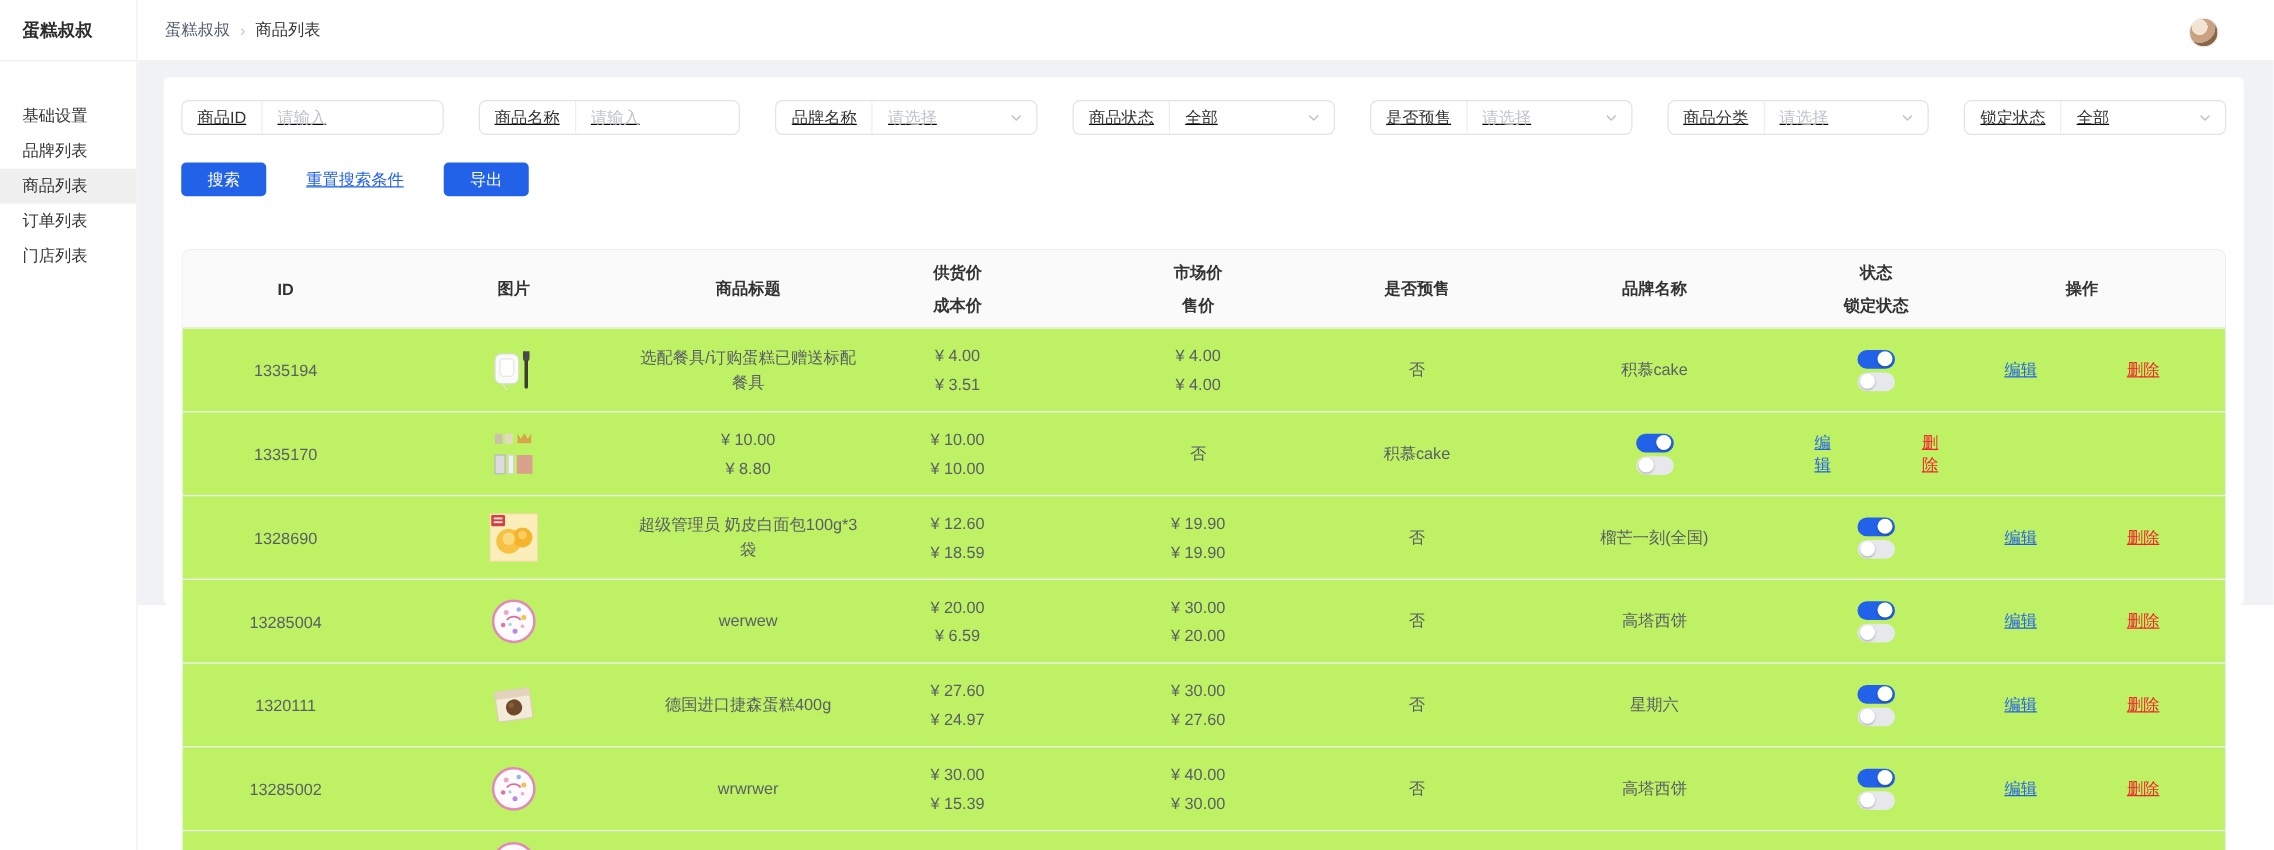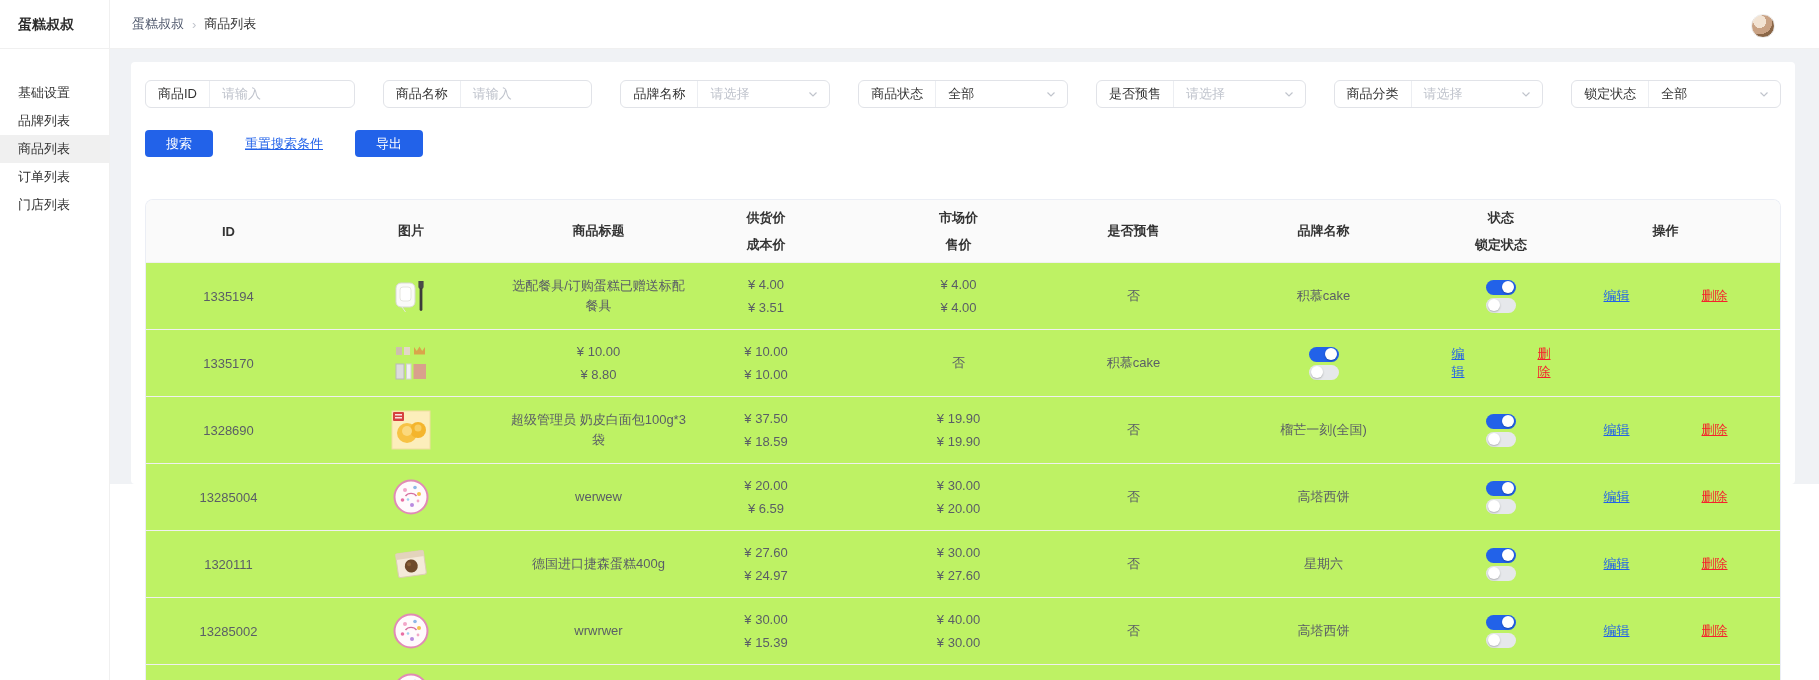--- a/index.html
+++ b/index.html
@@ -31,21 +31,21 @@
     background:radial-gradient(circle at 35% 30%, #f2e3d3 0 30%, #c9a284 31% 60%, #8a6647 61% 100%);
     border:1px solid #eee; cursor:pointer; }
   .username { font-size:13px; color:#333; cursor:pointer; margin-left:-4px; }
 
   
   .main { position:absolute; left:110px; top:49px; right:0; bottom:0; background:#f0f2f5;
     padding:13px 24px 0 21px; }
   .card { background:#fff; border-radius:4px; height:100%; padding:18px 14px 0 14px; }
 
   
-  .filters { display:flex; gap:28px; }
+  .filters { display:flex; gap:28px;text-decoration:underline; }
   .fgroup { flex:1; height:28px; border:1px solid #e1e3e8; border-radius:6px; background:#fff;
     display:flex; align-items:center; overflow:hidden; cursor:pointer; }
   .flabel { flex:0 0 auto; min-width:64px; padding:0 12px; font-size:13px; color:#333;
     border-right:1px solid #eceef2; line-height:26px; white-space:nowrap; }
   .fvalue { flex:1; padding:0 10px 0 12px; font-size:13px; color:#333; white-space:nowrap;
     overflow:hidden; }
   .fvalue.muted { color:#bfc3cc; }
   .fchev { flex:0 0 auto; margin-right:10px; }
 
   
@@ -300,21 +300,21 @@
                 <circle cx="27" cy="18" r="3.5" fill="#f8ce62"></circle>
               <rect x="2" y="2" width="11" height="9" rx="1" fill="#d64040"></rect>
               <rect x="4" y="4" width="7" height="1.5" fill="#fff" opacity=".85"></rect>
               <rect x="4" y="7" width="7" height="1.5" fill="#fff" opacity=".85"></rect>
             </svg>
           </div>
           <div class="td title">
               <span>超级管理员 奶皮白面包100g*3袋</span>
             </div>
           <div class="td price">
-            <div>¥ 37.50</div>
+            <div>¥ 12.60</div>
               <div class="l2">¥ 18.59</div>
           </div>
           <div class="td price">
             <div>¥ 19.90</div>
               <div class="l2">¥ 19.90</div>
           </div>
           <div class="td">否</div>
           <div class="td">榴芒一刻(全国)</div>
           <div class="td toggles">
             <div class="switch on">

